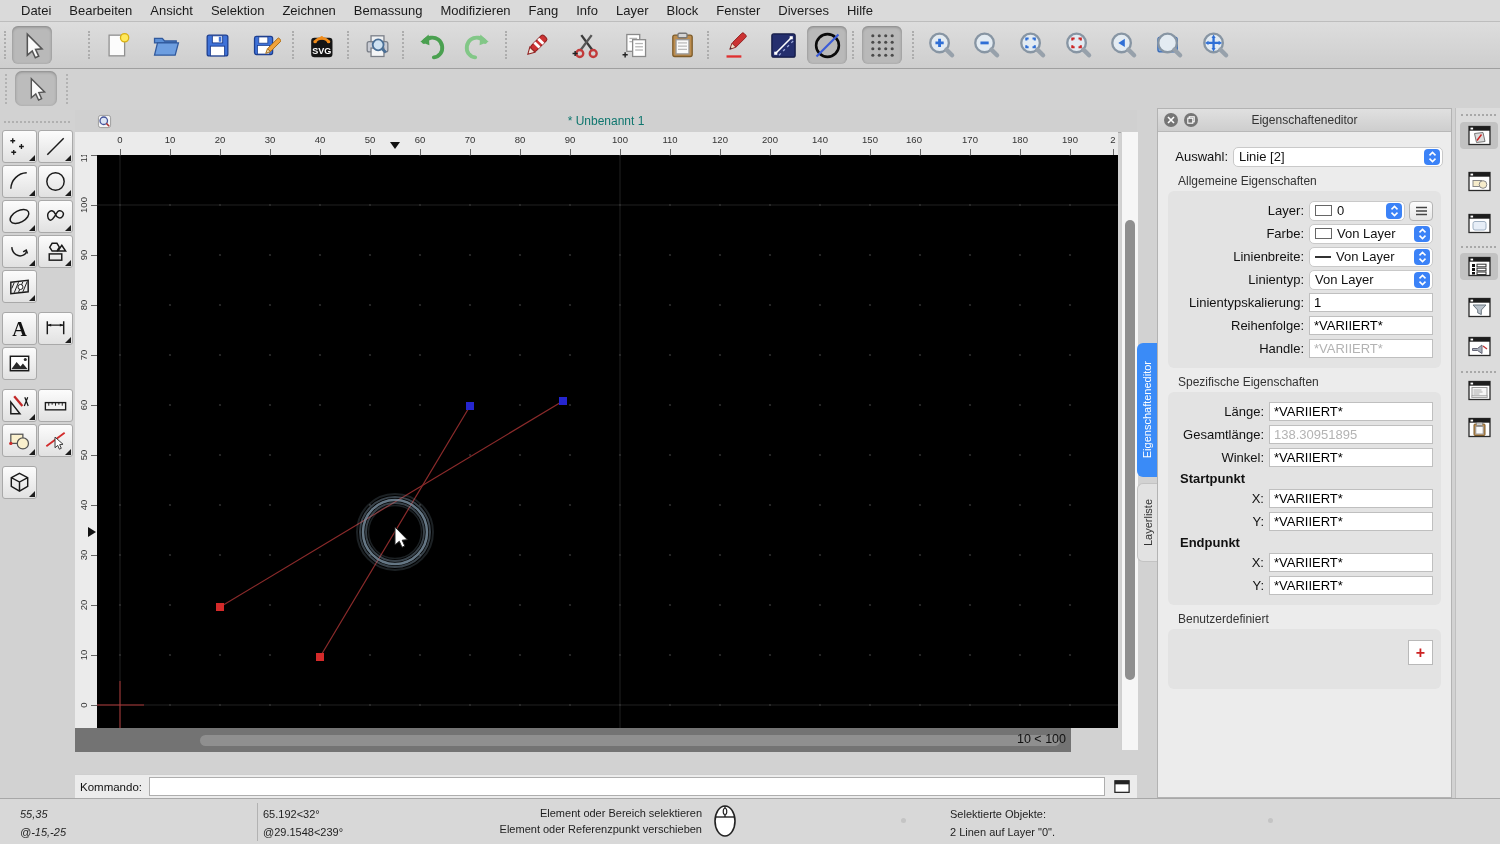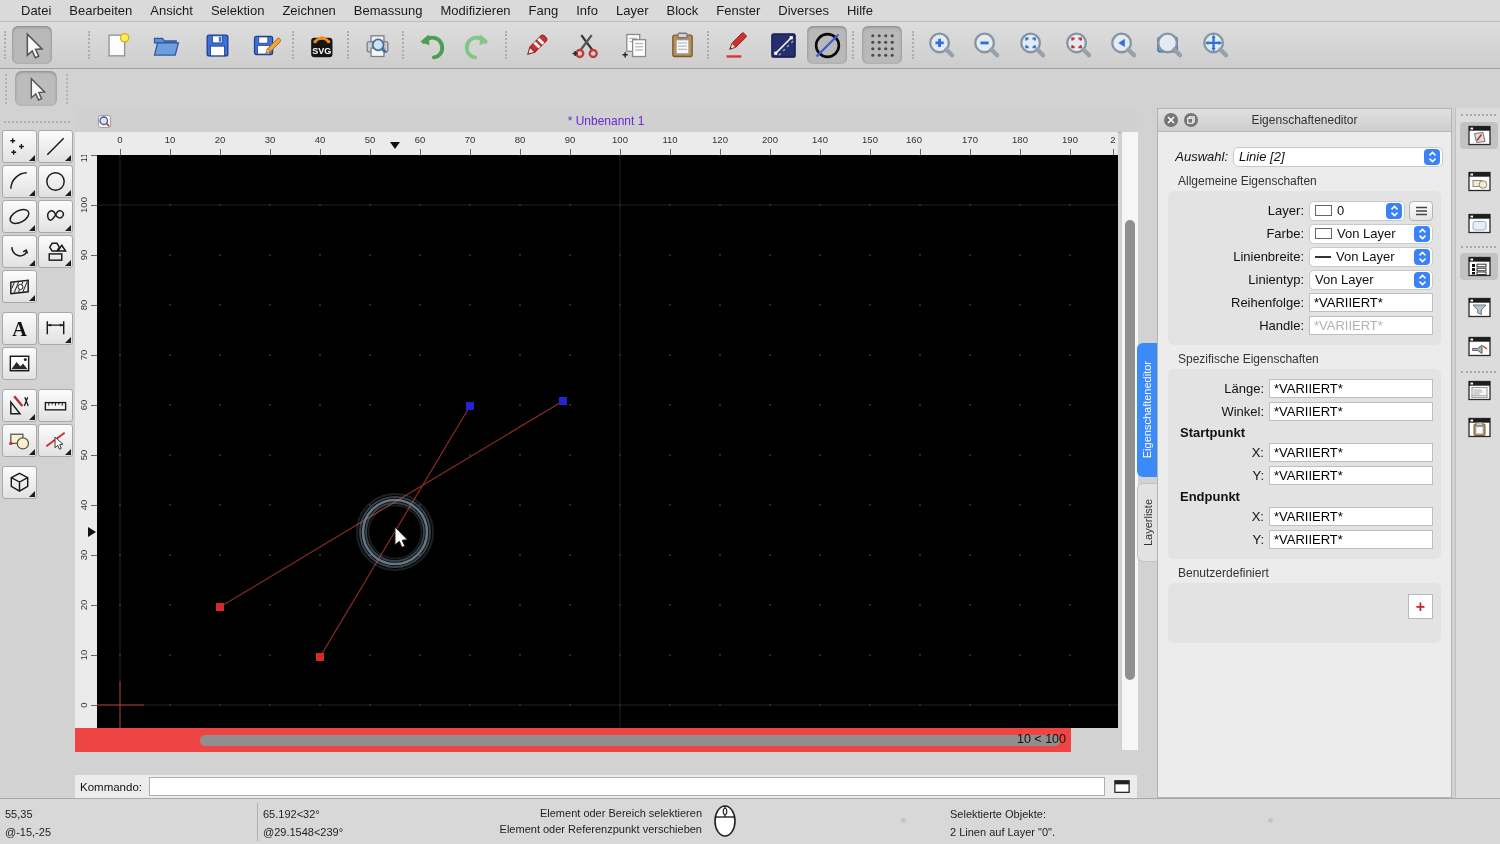--- a/index.html
+++ b/index.html
@@ -24,38 +24,38 @@
   
   .ptool{position:absolute;width:35px;height:33px;background:linear-gradient(#fcfcfc,#e1e1e1);
          border:1px solid #a9a9a9;border-radius:3px;box-sizing:border-box;display:flex;align-items:center;justify-content:center;}
   .ptool svg{width:27px;height:27px;}
   .ptool .fly{position:absolute;right:1px;bottom:1px;width:0;height:0;border-left:6px solid transparent;border-bottom:6px solid #1d1d1d;}
   #phandle{position:absolute;left:4px;top:121px;width:66px;border-top:2px dotted #b0b0b0;}
   
   #tabbar{position:absolute;left:75px;top:110px;width:1062px;height:22px;background:#d0d0d0;
           border-bottom:1px solid #a9a9a9;display:flex;align-items:center;}
   #tabbar .ticon{margin-left:22px;width:15px;height:15px;flex:none;}
-  #tab-title{flex:1;text-align:center;font-size:12px;color:#6d28d9;margin-right:37px;}
+  #tab-title{flex:1;text-align:center;font-size:12px;color:#0f766e;margin-right:37px;}
   #corner{position:absolute;left:75px;top:132px;width:22px;height:23px;background:#ebebeb;border-bottom:1px solid #9a9a9a;}
   #hruler{position:absolute;left:97px;top:132px;width:1021px;height:23px;background:#ebebeb;border-bottom:1px solid #9a9a9a;overflow:hidden;}
   .hlabel{position:absolute;top:2px;transform:translateX(-50%);font-size:9.5px;color:#333;}
   .htick{position:absolute;bottom:0;width:1px;height:6px;background:#666;}
   .hmark{position:absolute;bottom:6px;width:0;height:0;border-left:5px solid transparent;border-right:5px solid transparent;
          border-top:7px solid #111;transform:translateX(-50%);}
   #vruler{position:absolute;left:75px;top:155px;width:22px;height:573px;background:#ebebeb;overflow:hidden;}
   .vlabel{position:absolute;left:3px;writing-mode:vertical-rl;transform:rotate(180deg) translateY(50%);font-size:9.5px;color:#333;}
   .vtick{position:absolute;right:0;height:1px;width:6px;background:#666;}
   .vmark{position:absolute;right:1px;width:0;height:0;border-top:5px solid transparent;border-bottom:5px solid transparent;
          border-left:8px solid #111;transform:translateY(-50%);}
   #canvas{position:absolute;left:97px;top:155px;width:1021px;height:573px;background:#000;}
   #canvas svg{position:absolute;left:0;top:0;}
   
   #vscroll{position:absolute;left:1121px;top:132px;width:16px;height:618px;background:#f6f6f6;border-left:1px solid #d0d0d0;}
   #vscroll .thumb{position:absolute;left:3px;top:88px;width:10px;height:460px;background:#8f8f8f;border-radius:5px;}
-  #hscrollrow{position:absolute;left:75px;top:728px;width:996px;height:24px;background:#ef4444;}
+  #hscrollrow{position:absolute;left:75px;top:728px;width:996px;height:24px;background:#737373;}
   #hscrollrow .thumb{position:absolute;left:125px;top:7px;width:860px;height:11px;background:#8f8f8f;border-radius:5.5px;}
   #grid-info{position:absolute;right:5px;top:4px;font-size:12.5px;color:#111;}
   
   #cmd-history{position:absolute;left:75px;top:752px;width:1062px;height:22px;background:#fff;border-top:1px solid #b8b8b8;
                font-size:12px;padding:4px 0 0 7px;box-sizing:border-box;}
   .cmd-label{color:#1414cc;font-style:italic;}
   .cmd-value{color:#1414cc;margin-left:5px;}
   #cmd-row{position:absolute;left:75px;top:774px;width:1062px;height:24px;background:#ececec;border-top:1px solid #cfcfcf;
            display:flex;align-items:center;padding:0 5px;box-sizing:border-box;}
   #cmd-row label{font-size:11.5px;color:#111;flex:none;}
@@ -719,21 +719,21 @@
     <input id="cmd-input" value="" style="">
     <div id="cmd-dock-btn">
       <svg viewBox="0 0 20 18" width="18" height="16">
         <rect x="2" y="2" width="16" height="13" fill="#fff" stroke="#222" stroke-width="1.4"></rect>
         <rect x="2" y="2" width="16" height="4" fill="#222"></rect>
       </svg>
     </div>
   </div>
 
   <div id="statusbar">
-    <div class="sb-col" style="left:5px;">
+    <div class="sb-col" style="left:20px;font-style:italic;">
       <div>55,35</div>
       <div>@-15,-25</div>
     </div>
     <div class="sb-div" style="left:257px;"></div>
     <div class="sb-col" style="left:263px;">
       <div>65.192&lt;32°</div>
       <div>@29.1548&lt;239°</div>
     </div>
     <div id="sb-hints">
       <div>Element oder Bereich selektieren</div>
@@ -769,21 +769,21 @@
       </div>
       <div class="winbtn" style="left:26px;">
         <svg width="8" height="8" viewBox="0 0 8 8">
           <rect x="2.2" y="0.8" width="5" height="5" fill="none" stroke="#fff" stroke-width="1.1"></rect>
           <rect x="0.8" y="2.2" width="5" height="5" fill="#757575" stroke="#fff" stroke-width="1.1"></rect>
           </svg>
       </div>
       <span>Eigenschafteneditor</span>
     </div>
 
-    <div class="prow" style="margin-top:14px;font-style:italic;">
+    <div class="prow" style="margin-top:14px;">
       <span class="lbl" style="width:62px;">Auswahl:</span>
       <div class="dropdown">
         <span class="dd-text">Linie [2]</span>
         <span class="stepper">
           <svg width="9" height="12" viewBox="0 0 9 12">
               <path d="M1.5 4.4 L4.5 1.4 L7.5 4.4 M1.5 7.6 L4.5 10.6 L7.5 7.6" fill="none" stroke="#fff" stroke-width="1.5"></path>
             </svg>
         </span>
       </div>
     </div>
@@ -836,34 +836,42 @@
         <div class="dropdown">
           <span class="dd-text">Von Layer</span>
           <span class="stepper">
               <svg width="9" height="12" viewBox="0 0 9 12">
                 <path d="M1.5 4.4 L4.5 1.4 L7.5 4.4 M1.5 7.6 L4.5 10.6 L7.5 7.6" fill="none" stroke="#fff" stroke-width="1.5"></path>
               </svg>
             </span>
         </div>
       </div>
       <div class="prow">
+        <span class="lbl">Linientypskalierung:</span>
+        <input class="tinput" value="1" style="">
+      </div>
+      <div class="prow">
         <span class="lbl">Reihenfolge:</span>
         <input class="tinput" value="*VARIIERT*" style="">
       </div>
       <div class="prow">
         <span class="lbl">Handle:</span>
         <input class="tinput disabled" disabled="" value="*VARIIERT*" style="">
       </div>
     </div>
 
     <div class="sec-label">Spezifische Eigenschaften</div>
     <div class="group g2">
       <div class="prow">
         <span class="lbl">Länge:</span>
         <input class="tinput" value="*VARIIERT*" style="">
+      </div>
+      <div class="prow">
+        <span class="lbl">Gesamtlänge:</span>
+        <input class="tinput disabled" disabled="" value="138.30951895" style="">
       </div>
       <div class="prow">
         <span class="lbl">Winkel:</span>
         <input class="tinput" value="*VARIIERT*" style="">
       </div>
       <div class="subhead">Startpunkt</div>
       <div class="prow">
         <span class="lbl">X:</span>
         <input class="tinput" value="*VARIIERT*" style="">
       </div>

